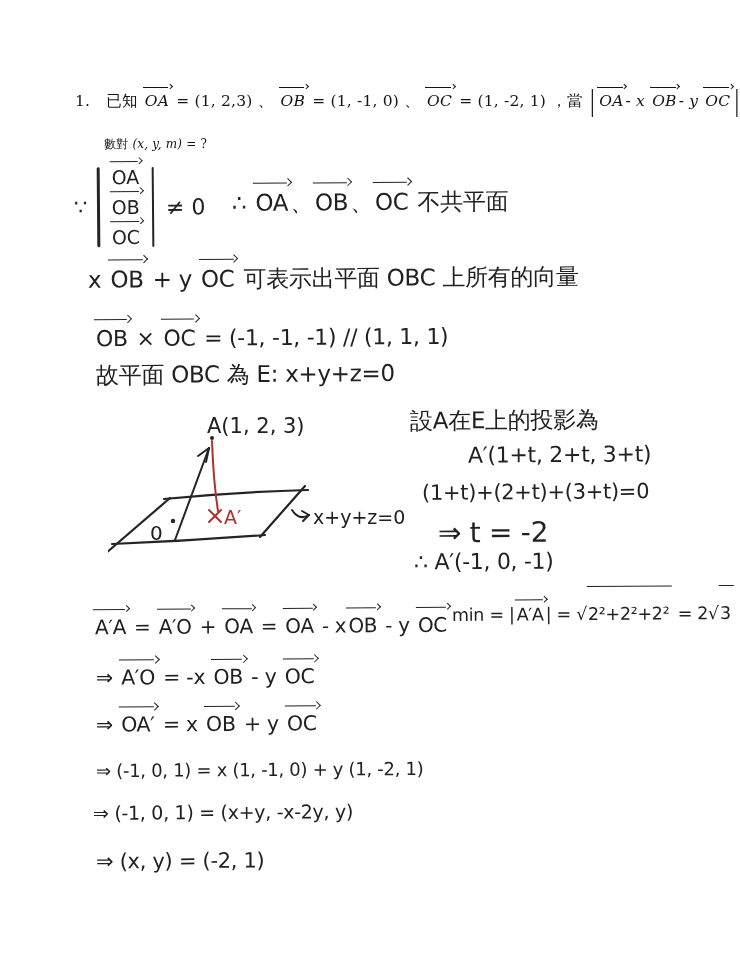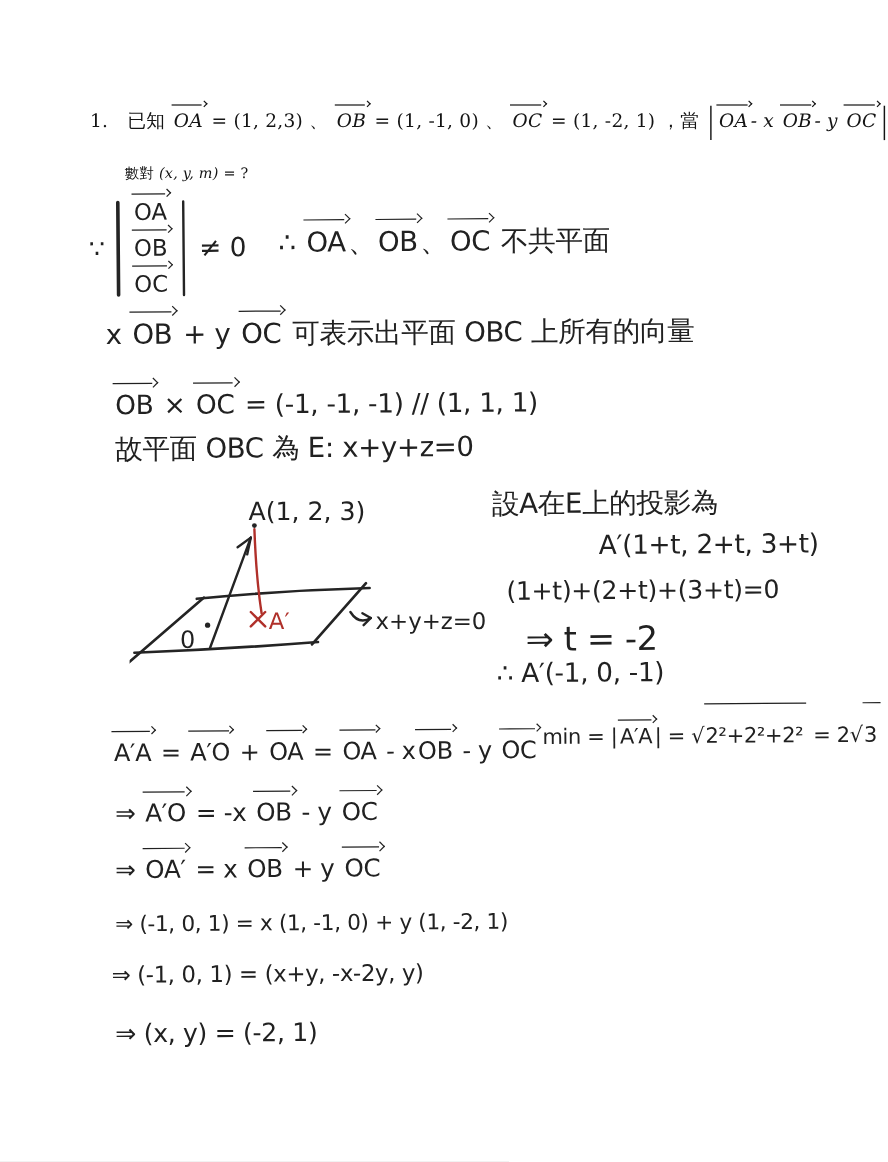--- a/index.html
+++ b/index.html
@@ -76,21 +76,21 @@
   </div>
 
   <div id="content-layer">
       <div class="line print" style="left: 75px; top: 92px; font-size: 15.5px;"><span>1.</span><span style="margin-left: 16px;">已知 </span><span class="vec it">OA</span><span> = (1, 2,3)</span><span> 、 </span><span class="vec it">OB</span><span> = (1, -1, 0)</span><span> 、 </span><span class="vec it">OC</span><span> = (1, -2, 1)</span><span> ，當 </span><span class="tall">|</span><span class="vec it">OA</span><span class="it">- </span><span class="it">x </span><span class="vec it">OB</span><span class="it">- </span><span class="it">y </span><span class="vec it">OC</span><span class="tall">|</span></div>
       <div class="line print" style="left: 104px; top: 137px; font-size: 12px;"><span>數對 </span><span class="it">(x, y, m)</span><span> = ?</span></div>
       <div class="line hand" style="left: 232px; top: 188px; font-size: 23px;"><span>∴ </span><span class="vec">OA</span><span>、</span><span class="vec">OB</span><span>、</span><span class="vec">OC</span><span> 不共平面</span></div>
       <div class="line hand" style="left: 88px; top: 264px; font-size: 23px;"><span>x </span><span class="vec">OB</span><span> + y </span><span class="vec">OC</span><span> 可表示出平面 OBC 上所有的向量</span></div>
       <div class="line hand" style="left: 94px; top: 324px; font-size: 22px;"><span class="vec">OB</span><span> × </span><span class="vec">OC</span><span> = (-1, -1, -1) // (1, 1, 1)</span></div>
       <div class="line hand" style="left: 96px; top: 360px; font-size: 23px;"><span>故平面 OBC 為 E: x+y+z=0</span></div>
       <div class="line hand" style="left: 410px; top: 406px; font-size: 23px;"><span>設A在E上的投影為</span></div>
-      <div class="line hand" style="left: 499px; top: 441px; font-size: 22px;"><span>A′(1+t, 2+t, 3+t)</span></div>
+      <div class="line hand" style="left: 468px; top: 441px; font-size: 22px;"><span>A′(1+t, 2+t, 3+t)</span></div>
       <div class="line hand" style="left: 422px; top: 479px; font-size: 21px;"><span>(1+t)+(2+t)+(3+t)=0</span></div>
       <div class="line hand" style="left: 438px; top: 515px; font-size: 28px;"><span>⇒ t = -2</span></div>
       <div class="line hand" style="left: 414px; top: 548px; font-size: 22px;"><span>∴ A′(-1, 0, -1)</span></div>
       <div class="line hand" style="left: 452px; top: 604px; font-size: 17.5px;"><span>min = |</span><span class="vec">A′A</span><span>| = √</span><span class="rad">2²+2²+2²</span><span> = 2√</span><span class="rad">3</span></div>
       <div class="line hand" style="left: 93px; top: 614px; font-size: 20px;"><span class="vec">A′A</span><span> = </span><span class="vec">A′O</span><span> + </span><span class="vec">OA</span><span> = </span><span class="vec">OA</span><span> - x</span><span class="vec">OB</span><span> - y </span><span class="vec">OC</span></div>
       <div class="line hand" style="left: 96px; top: 665px; font-size: 20.5px;"><span>⇒ </span><span class="vec">A′O</span><span> = -x </span><span class="vec">OB</span><span> - y </span><span class="vec">OC</span></div>
       <div class="line hand" style="left: 96px; top: 712px; font-size: 20.5px;"><span>⇒ </span><span class="vec">OA′</span><span> = x </span><span class="vec">OB</span><span> + y </span><span class="vec">OC</span></div>
       <div class="line hand" style="left: 96px; top: 759px; font-size: 18px;"><span>⇒ (-1, 0, 1) = x (1, -1, 0) + y (1, -2, 1)</span></div>
       <div class="line hand" style="left: 93px; top: 801px; font-size: 19px;"><span>⇒ (-1, 0, 1) = (x+y, -x-2y, y)</span></div>
       <div class="line hand" style="left: 96px; top: 848px; font-size: 21px;"><span>⇒ (x, y) = (-2, 1)</span></div>

